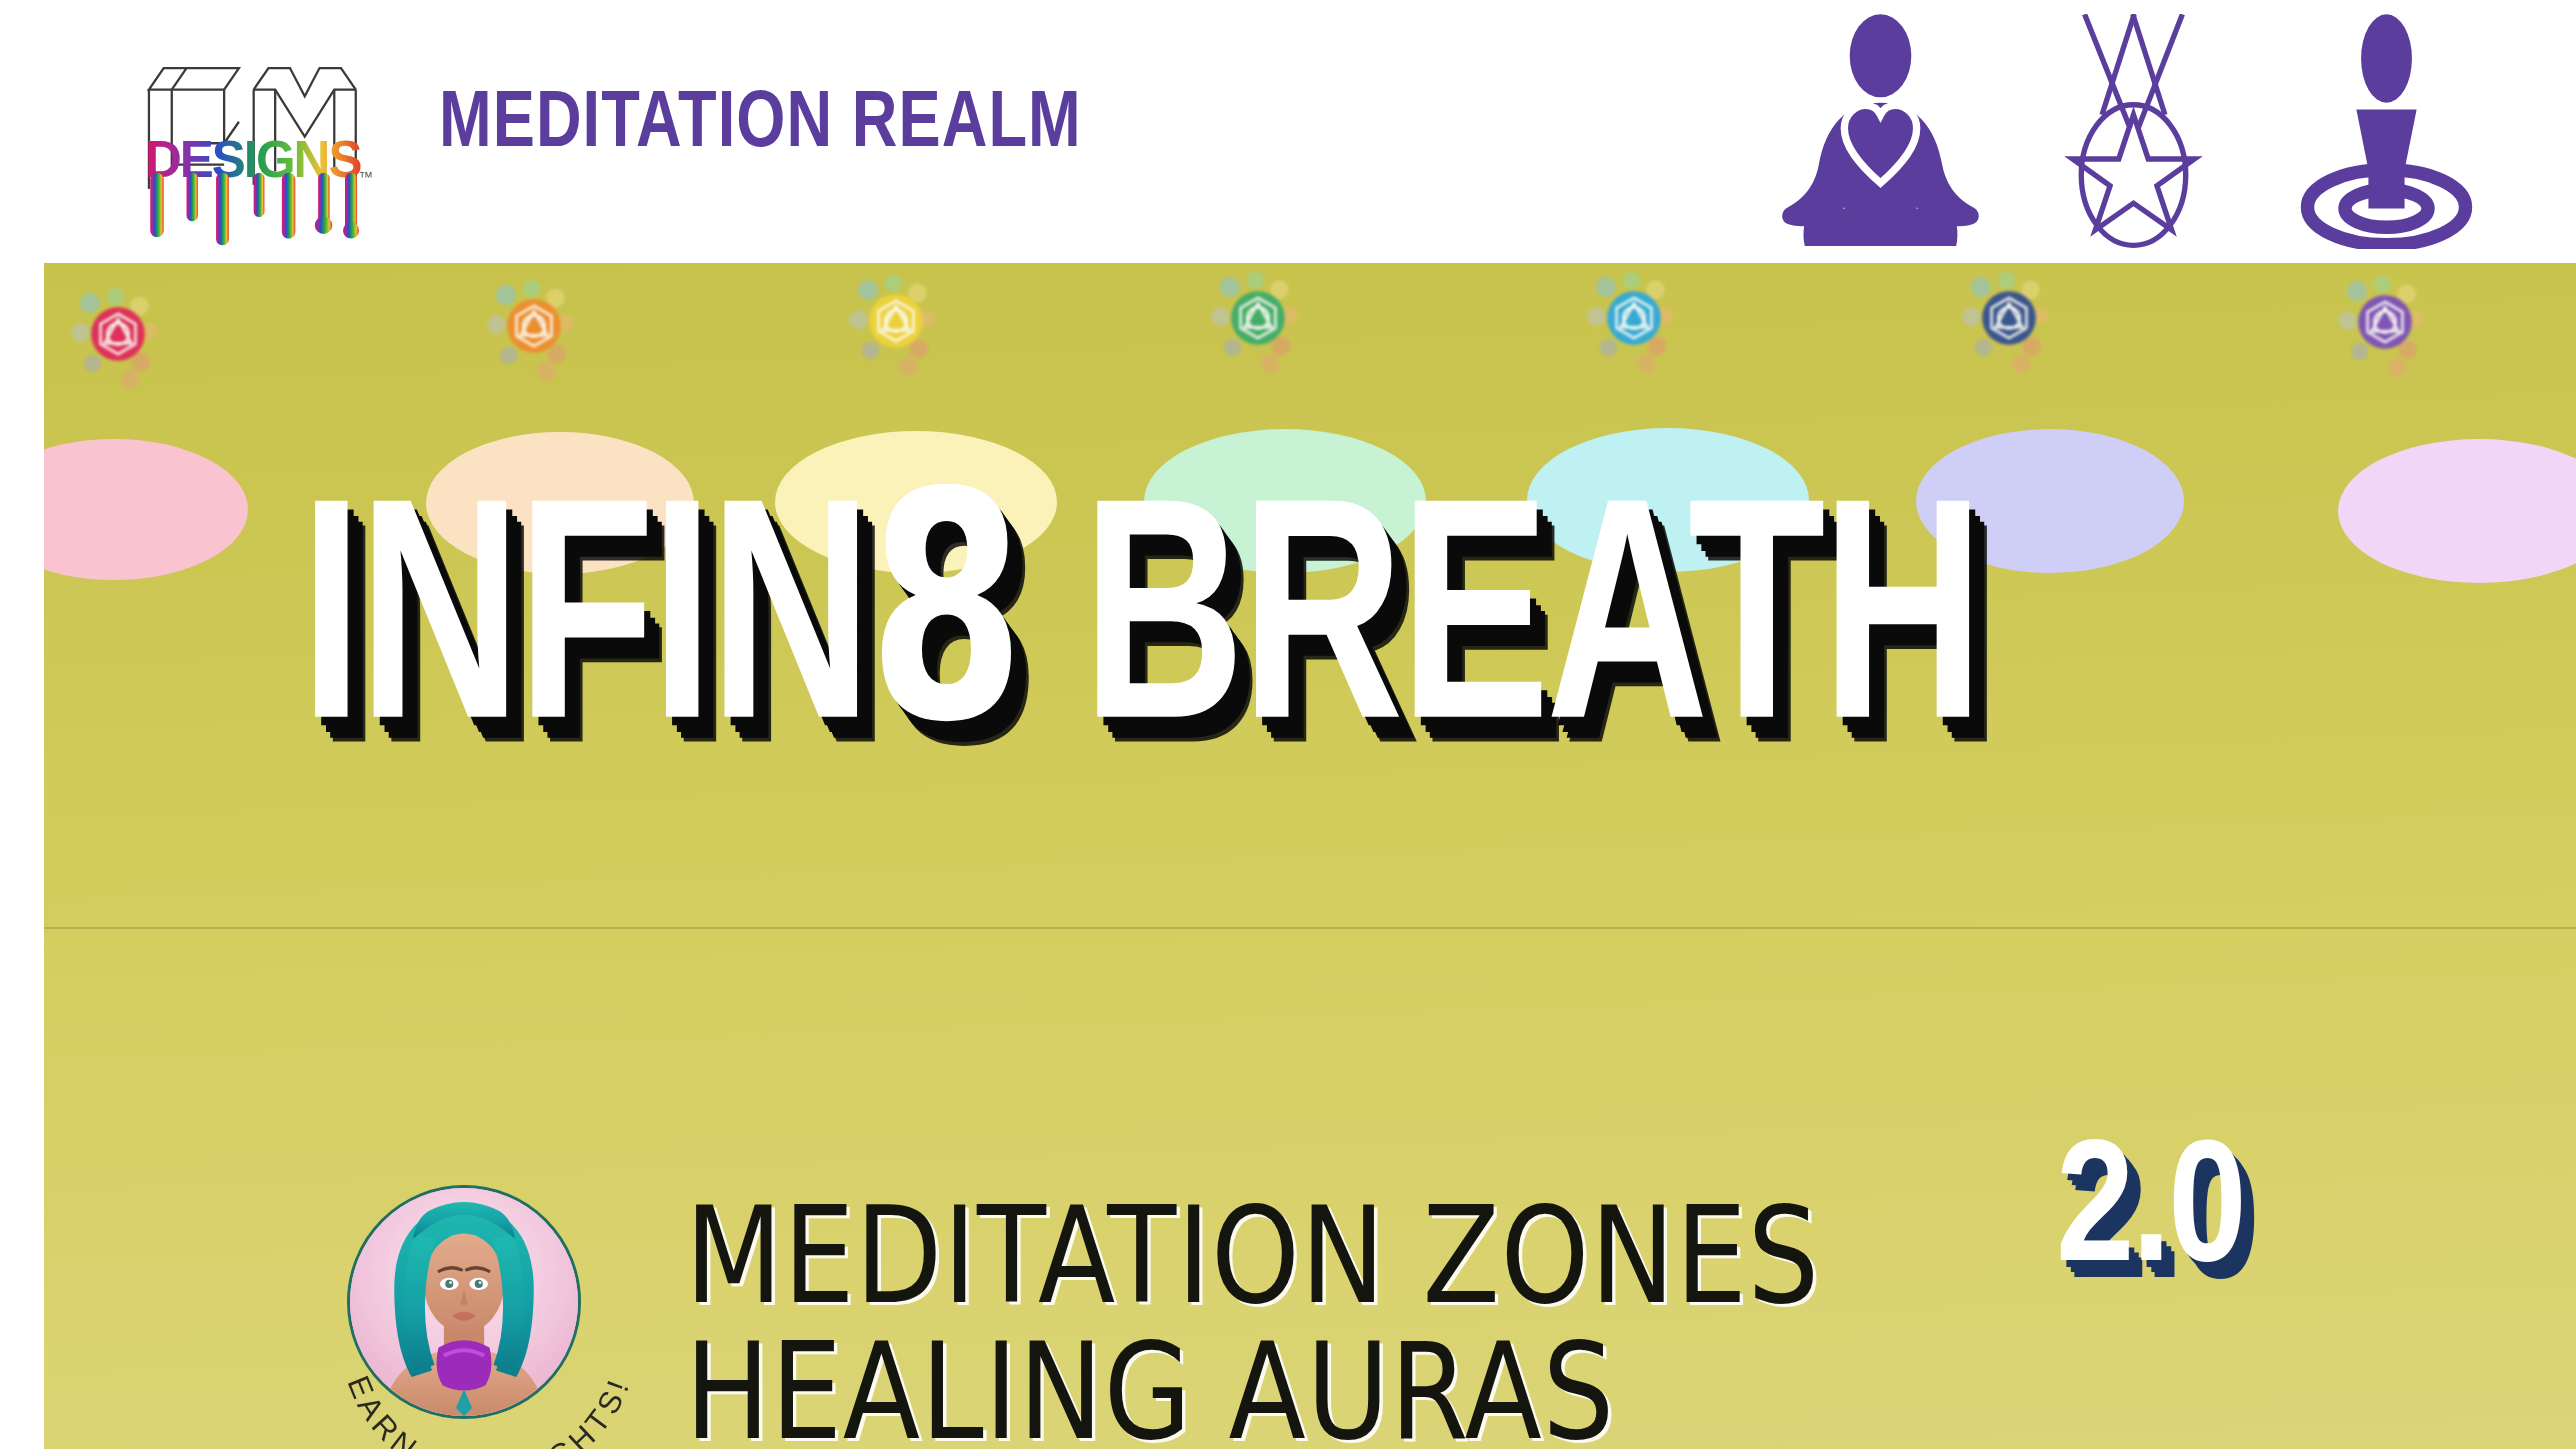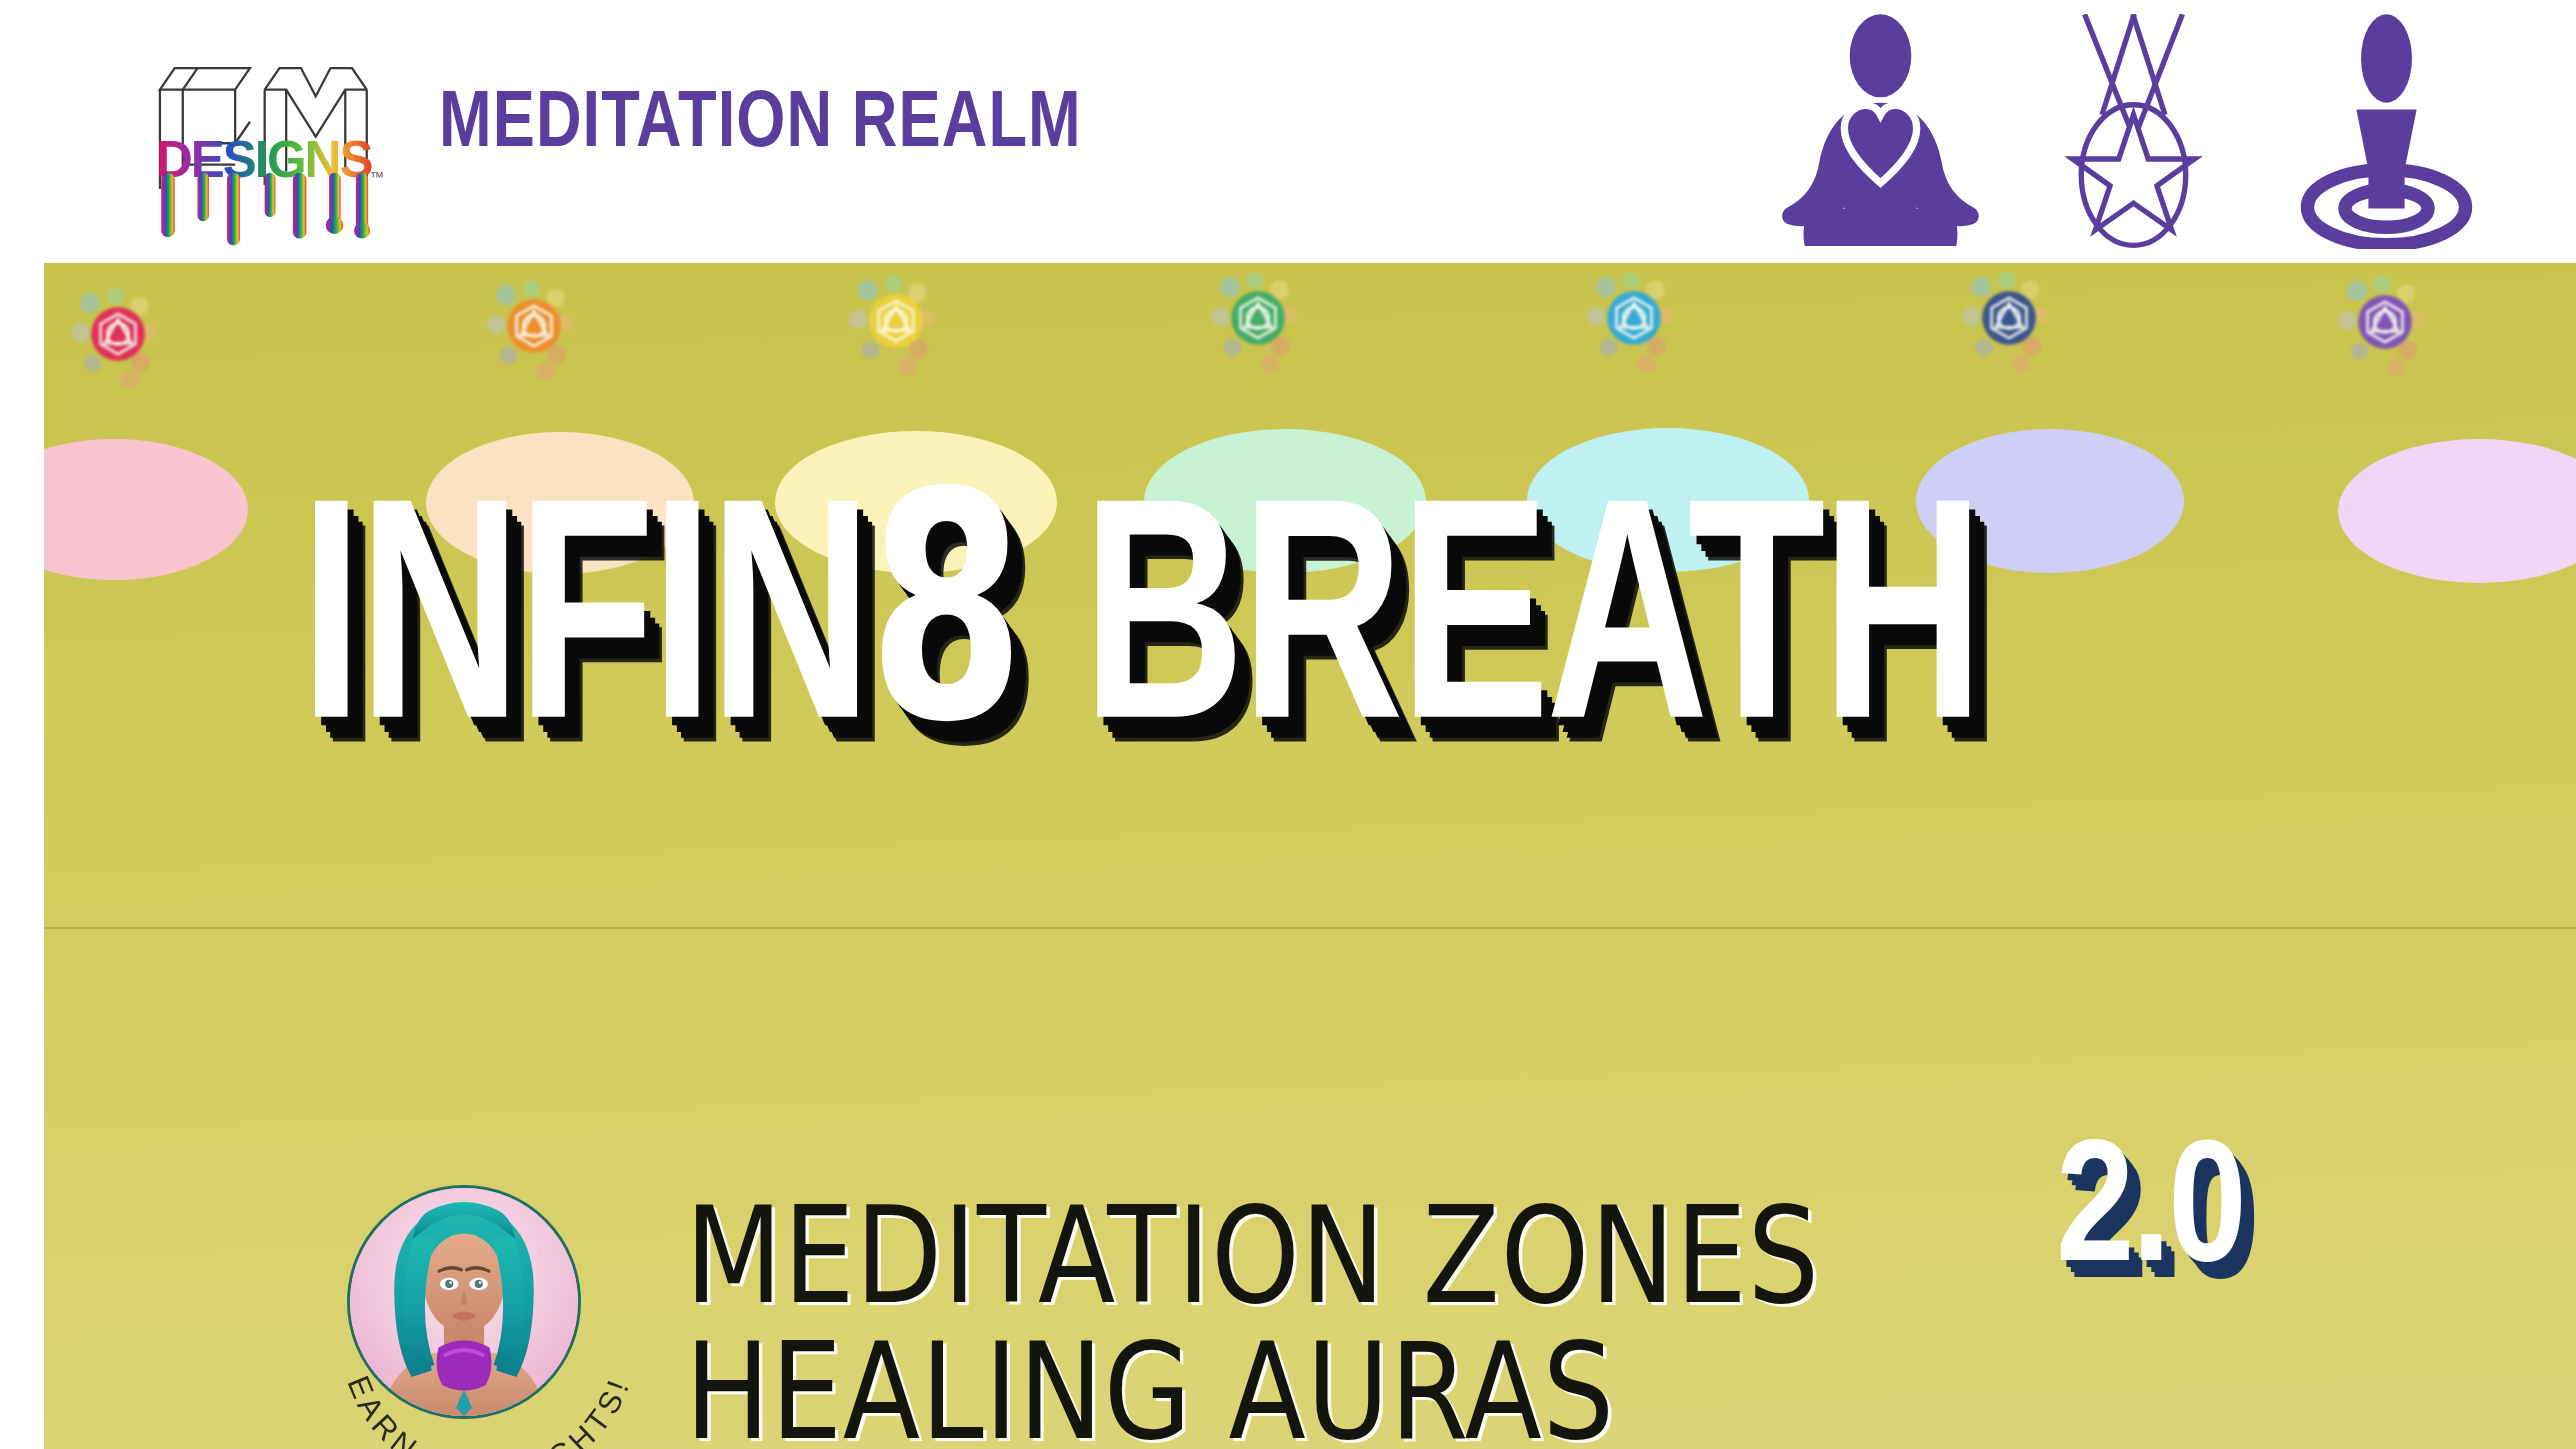--- a/index.html
+++ b/index.html
@@ -10,21 +10,21 @@
   }
   #banner{position:relative;width:2576px;height:1449px;overflow:hidden;}
 
   
   #header{
     position:absolute;left:0;top:0;width:2576px;height:263px;
     background:#ffffff;
     display:flex;align-items:center;
   }
   #logo-wrap{
-    position:absolute;left:133px;top:17.4px;width:258px;height:231px;
+    position:absolute;left:122px;top:17.4px;width:258px;height:231px;
   }
   #logo-wrap svg{display:block;width:100%;height:100%;}
   #brand-title{
     position:absolute;left:439px;top:79px;
     font-family:"Liberation Sans",sans-serif;
     font-weight:bold;
     font-size:79px;
     letter-spacing:1.3px;
     color:#5b3d9e;
     transform:scaleX(0.80);

